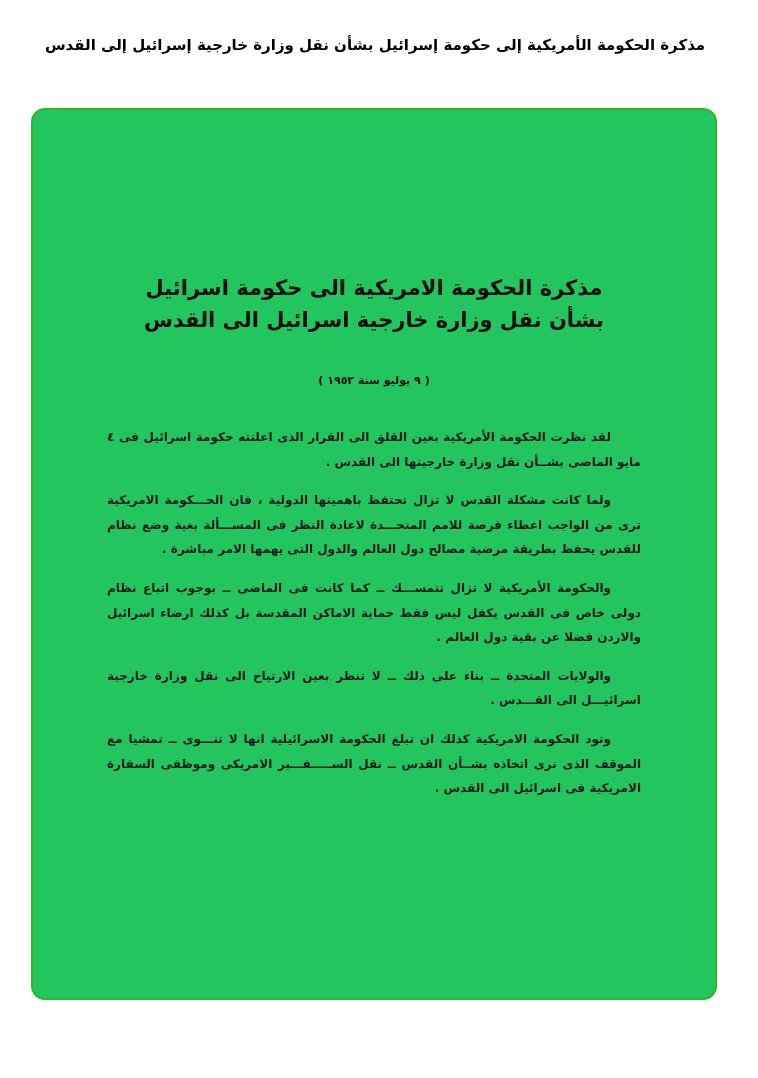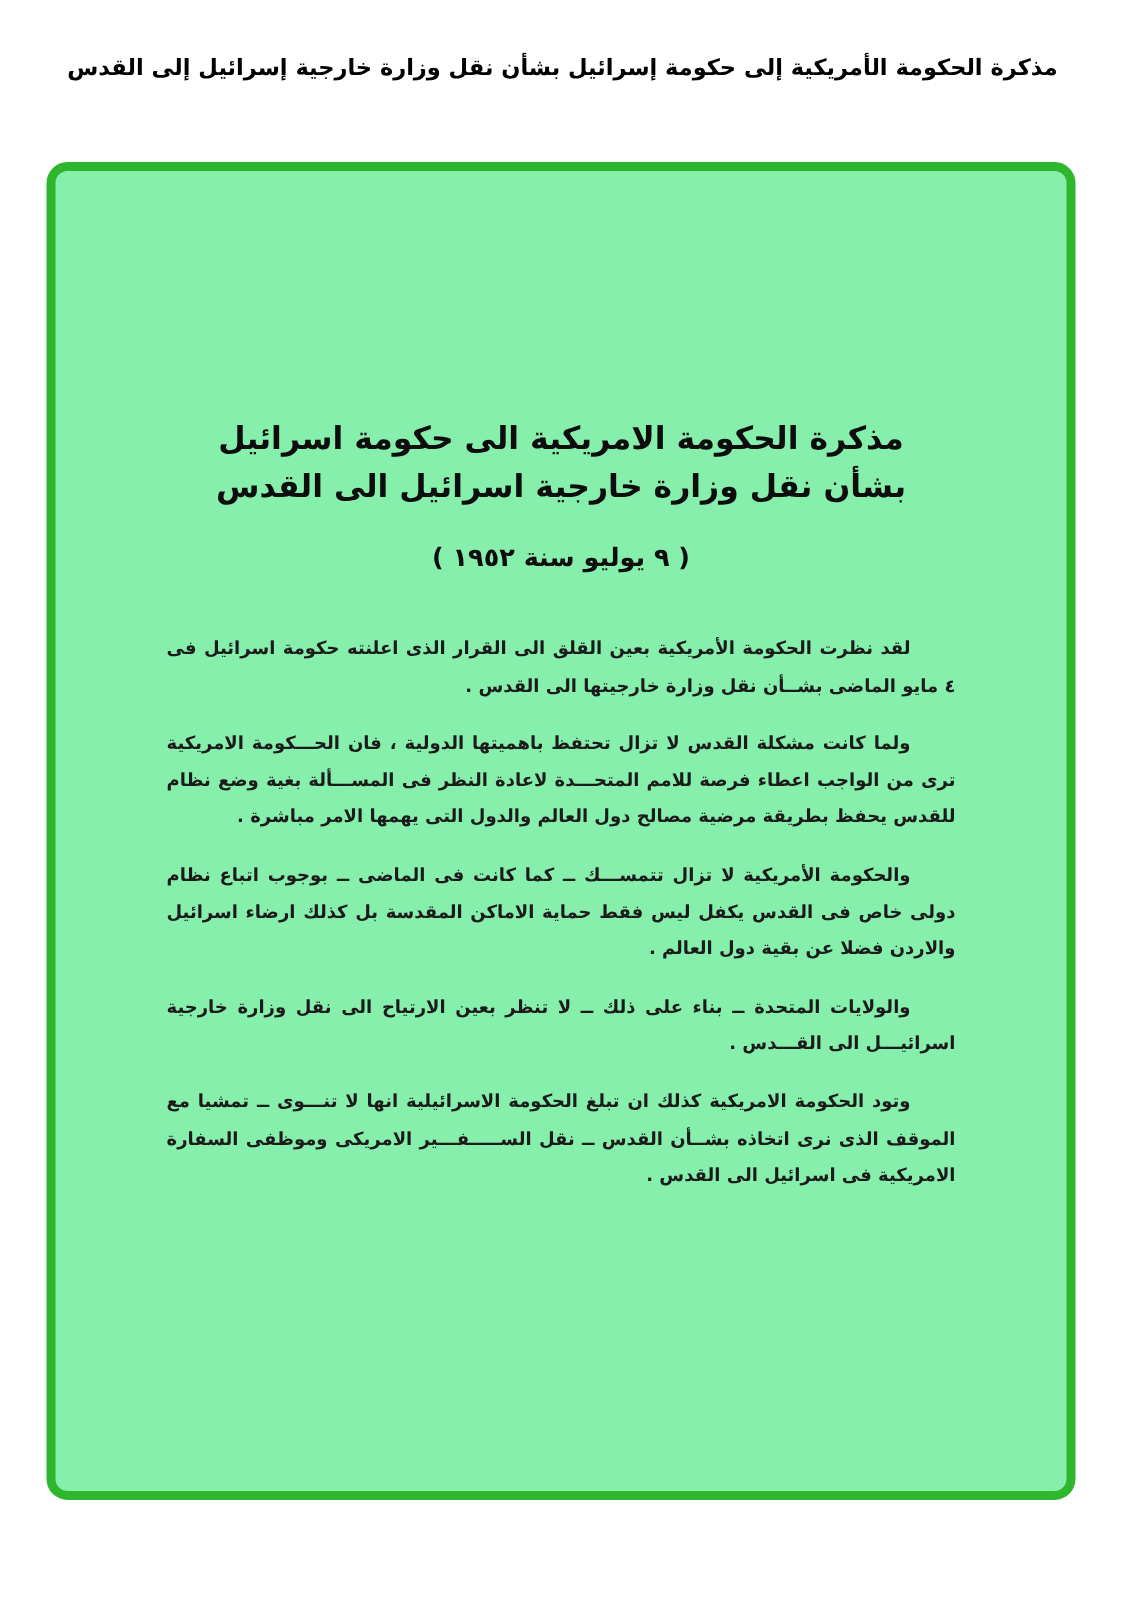--- a/index.html
+++ b/index.html
@@ -35,44 +35,44 @@
     font-size: 10.5px;
     font-weight: bold;
     color: #111111;
   }
   .scan-frame {
     position: absolute;
     left: 35px;
     top: 100px;
     width: 686px;
     height: 892px;
-    border: 6px solid #15803d;
+    border: 2px solid #15803d;
     border-radius: 14px;
-    background: #86efac;
+    background: #22c55e;
   }
   .doc {
     position: absolute;
     inset: 0;
     padding: 158px 66px 0 66px;
     direction: rtl;
     color: #141414;
   }
   .doc-title {
     text-align: center;
     font-weight: bold;
     font-size: 21px;
     color: #0d0d0d;
   }
   .doc-title .t1 { display: block; }
   .doc-title .t2 { display: block; }
   .doc-date {
-    margin-top: 14px;
+    margin-top: 30px;
     text-align: center;
     font-weight: bold;
-    font-size: 17px;
+    font-size: 11px;
     color: #0d0d0d;
   }
   .doc-body {
     margin-top: 26px;
     font-size: 12px;
     font-weight: bold;
     line-height: 2.05;
     text-align: justify;
   }
   .doc-body p {

